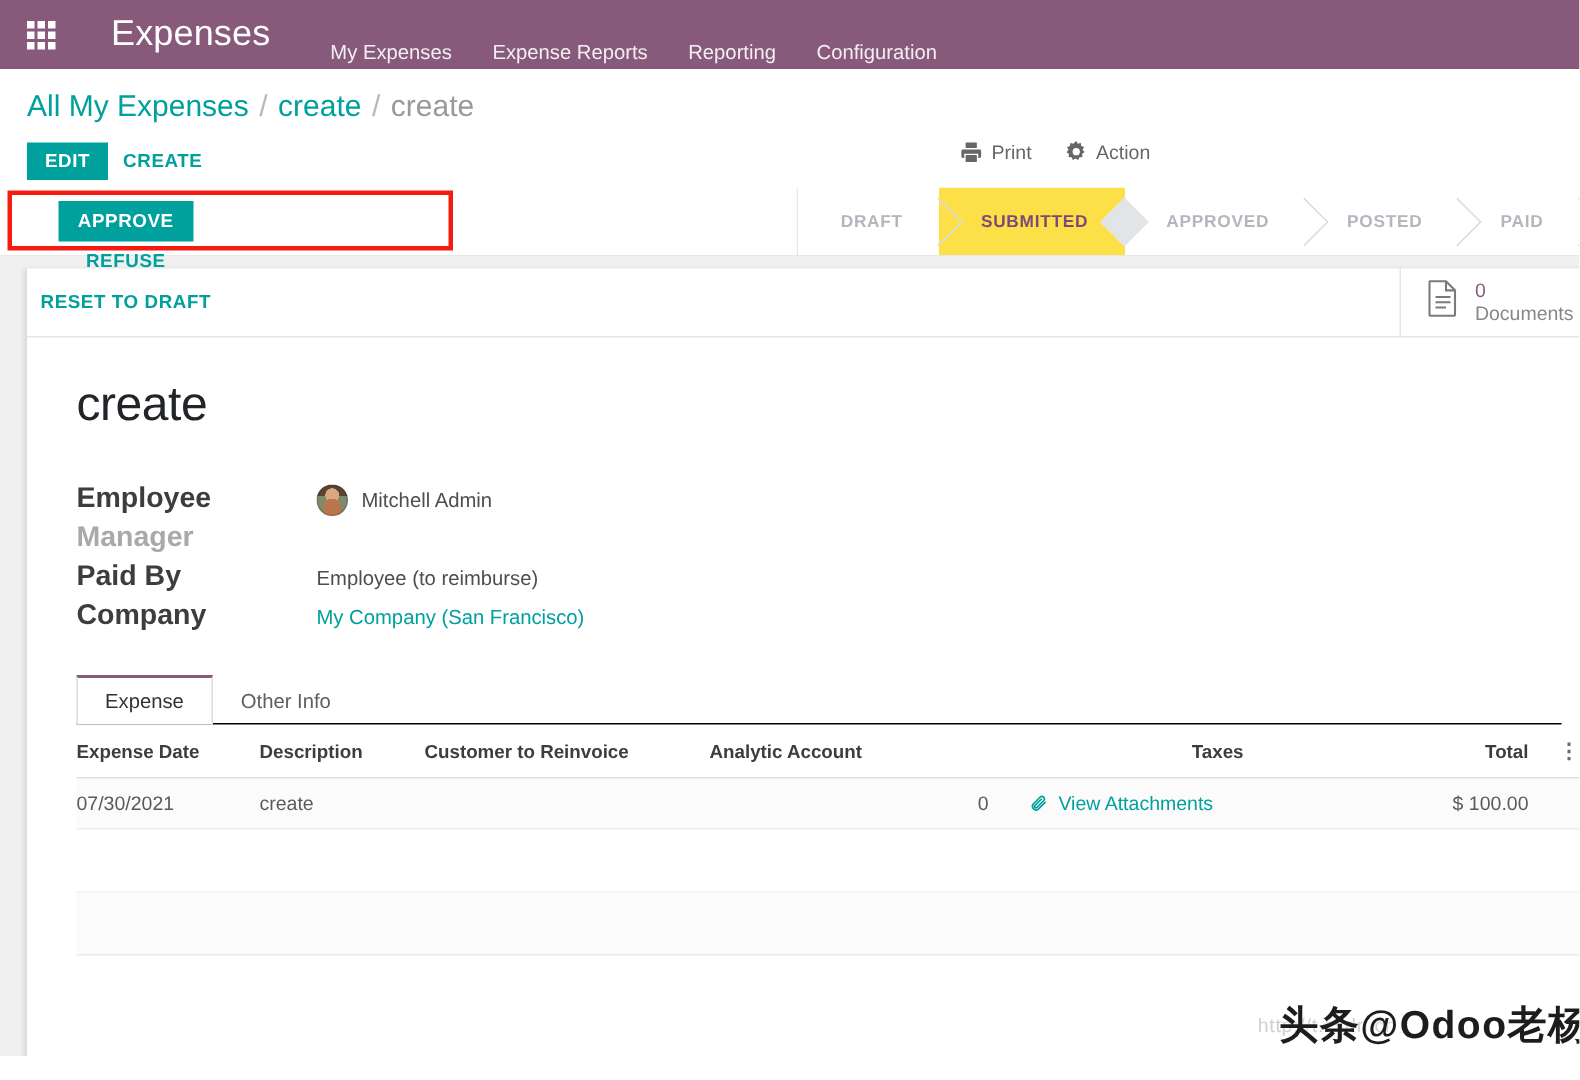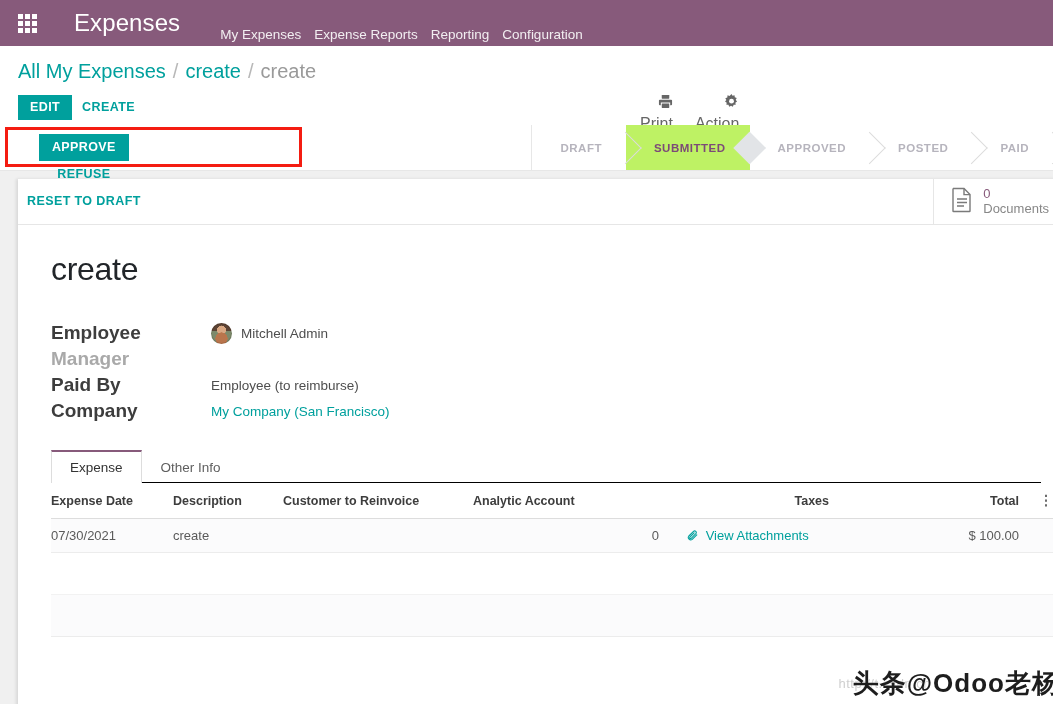--- a/index.html
+++ b/index.html
@@ -44,21 +44,21 @@
     font-weight: 400;
     margin-left: 30px;
     letter-spacing: 0.1px;
     cursor: pointer;
     white-space: nowrap;
   }
   .nav-items {
     display: flex;
     align-items: center;
     margin-left: 40px;
-    gap: 13px;
+    gap: 27px;
     margin-top: 23px;
   }
   .nav-items .nav-link {
     color: #f2eef1;
     font-size: 13.5px;
     cursor: pointer;
     white-space: nowrap;
   }
 
   
@@ -109,22 +109,22 @@
   }
   .cp-right-tools {
     position: absolute;
     left: 640px;
     top: 11px;
     display: flex;
     align-items: center;
     gap: 22px;
   }
   .tool-btn {
-    display: flex; align-items: flex-end; gap: 6px;
-    color: #666666; font-size: 16px; cursor: pointer; flex-direction: column;
+    display: flex; align-items: center; gap: 6px;
+    color: #666666; font-size: 13px; cursor: pointer;
   }
   .tool-btn svg { display: block; }
 
   
   .statusbar-row {
     position: relative;
     height: 46px;
     border-bottom: 1px solid #e7e7e7;
     background: #ffffff;
     margin-top: 5px;
@@ -162,21 +162,21 @@
     padding: 0 24px 0 28px;
     font-size: 11.5px;
     font-weight: bold;
     letter-spacing: 0.5px;
     color: #b6b4bd;
     cursor: pointer;
     background: transparent;
     white-space: nowrap;
   }
   .stage:first-child { border-left: 1px solid #e7e7e7; }
-  .stage.active { color: #7C4A77; background: #bef264; }
+  .stage.active { color: #7C4A77; background: #fde047; }
   
   .stage::after {
     content: "";
     position: absolute;
     right: -11px; top: 50%;
     width: 22px; height: 22px;
     transform: translateY(-50%) rotate(45deg);
     border-top: 1px solid #dcdcdc;
     border-right: 1px solid #dcdcdc;
     background: transparent;

